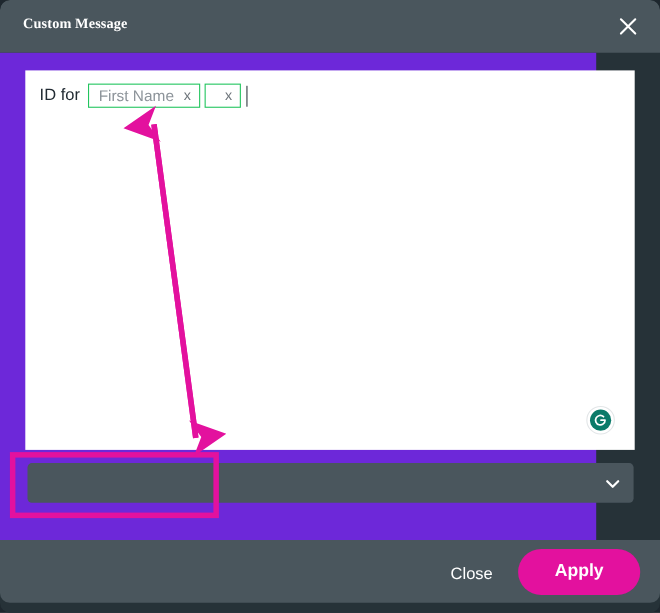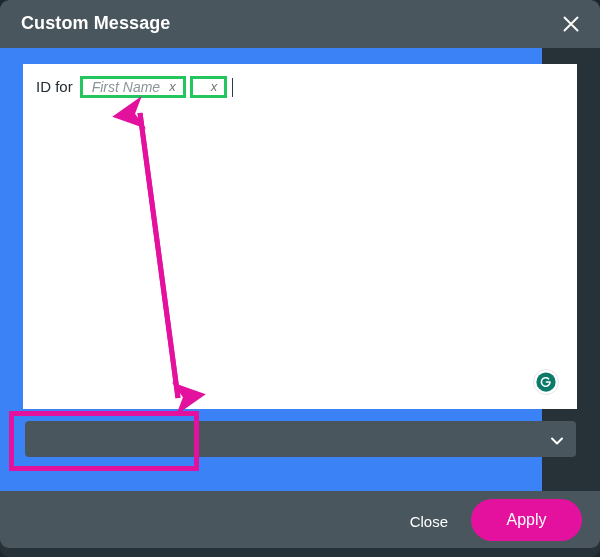--- a/index.html
+++ b/index.html
@@ -36,25 +36,26 @@
     height: 48px;
     background: #4a565d;
     border-top-left-radius: 9px;
     border-top-right-radius: 9px;
     box-sizing: border-box;
   }
   .modal-title {
     position: absolute;
     left: 21px;
     top: 13px;
-    font-size: 18px;
+    font-size: 13px;
     font-weight: bold;
     color: #ffffff;
     letter-spacing: .1px;
     white-space: nowrap;
+    font-family: Liberation Serif, serif;
   }
   .close-btn {
     position: absolute;
     right: 14px;
     top: 9px;
     width: 30px;
     height: 30px;
     cursor: pointer;
     display: flex;
     align-items: center;
@@ -62,21 +63,21 @@
   }
   .close-btn svg { display: block; }
 
   
   .modal-body {
     position: absolute;
     left: 0;
     top: 48px;
     width: 542px;
     height: 443px;
-    background: #3b82f6;
+    background: #6d28d9;
   }
 
   
   .editor {
     position: absolute;
     left: 23px;
     top: 16px;
     width: 554px;
     height: 345px;
     background: #ffffff;
@@ -92,28 +93,27 @@
   }
   .editor-text {
     font-size: 15px;
     color: #222b33;
     margin-right: 7px;
     line-height: 20px;
   }
   .tag-chip {
     display: inline-flex;
     align-items: center;
-    border: 3px solid #22c55e;
+    border: 1px solid #22c55e;
     background: #ffffff;
     height: 22px;
     padding: 0 7px 0 9px;
     margin-right: 4px;
     box-sizing: border-box;
     cursor: pointer;
-    font-style: italic;
   }
   .tag-label {
     font-size: 14px;
     color: #8d949a;
     line-height: 20px;
   }
   .tag-remove {
     font-size: 13px;
     color: #6e757b;
     margin-left: 9px;
@@ -204,20 +204,21 @@
     border-radius: 21px;
     background: #e3119e;
     border: none;
     color: #ffffff;
     font-size: 16px;
     font-family: "Liberation Sans", sans-serif;
     cursor: pointer;
     display: flex;
     align-items: center;
     justify-content: center;
+    font-weight: bold;
   }
 
   
   .annotation-layer {
     position: absolute;
     left: 0;
     top: 0;
     width: 600px;
     height: 557px;
     pointer-events: none;

